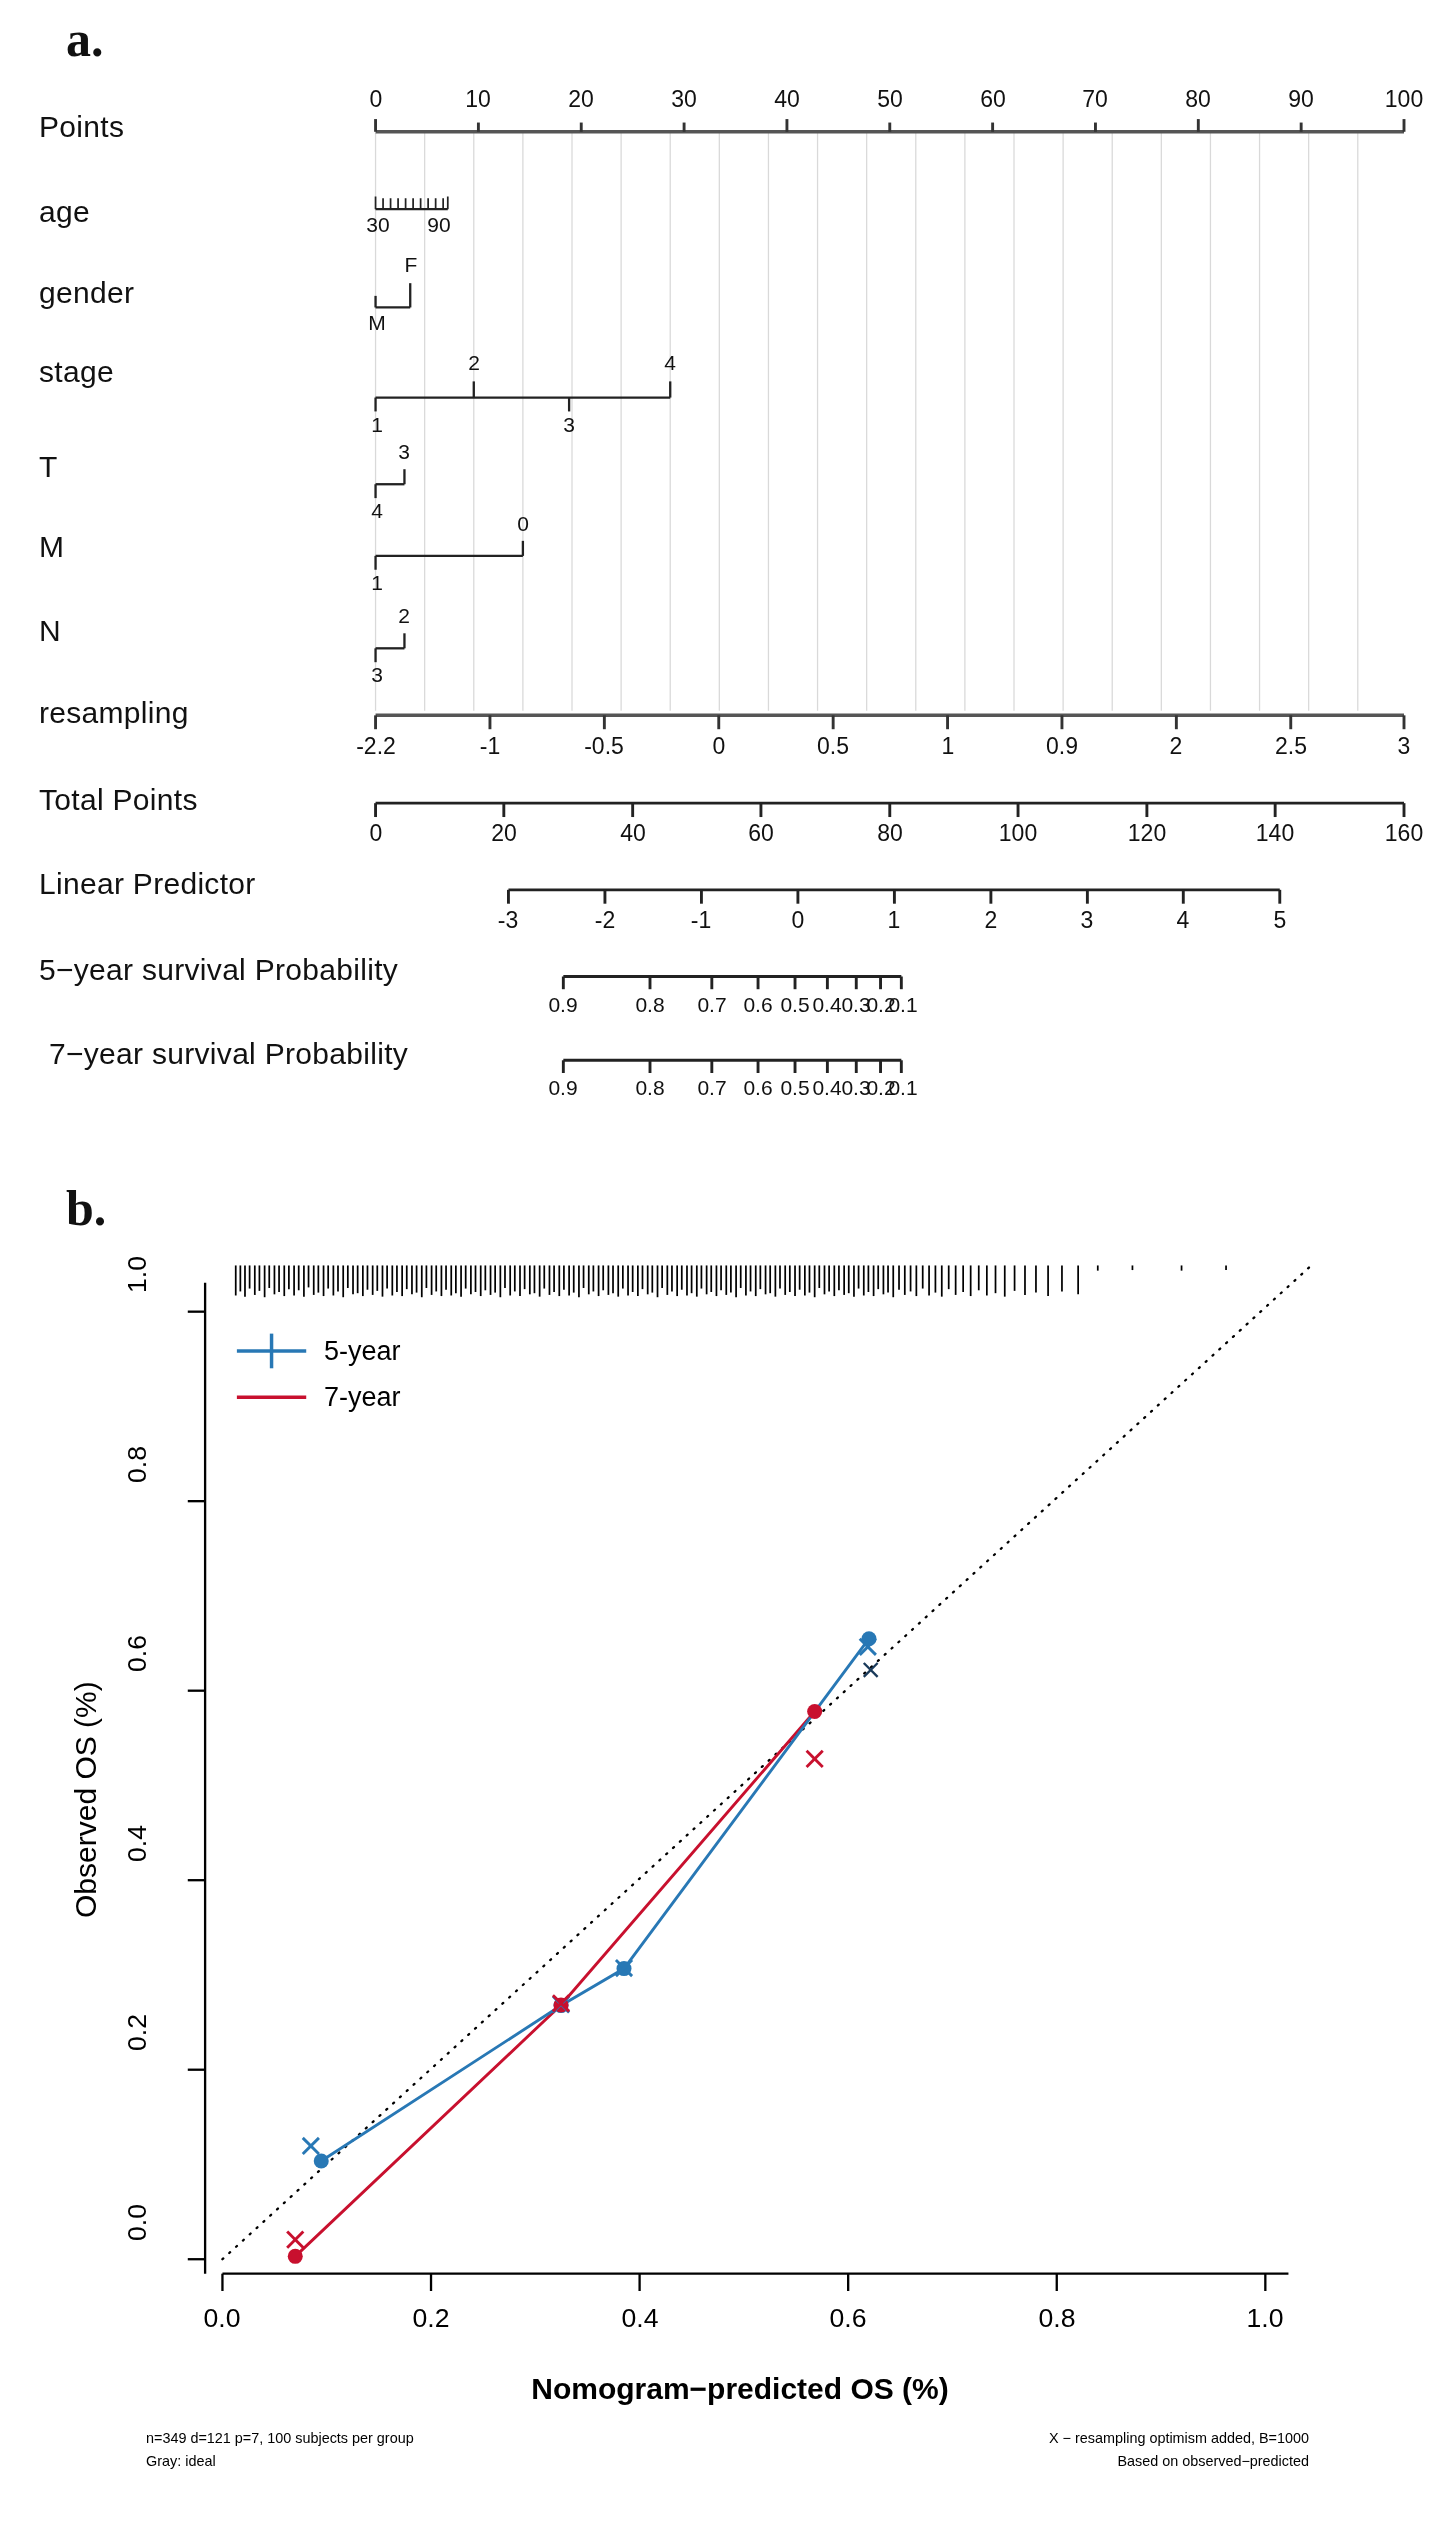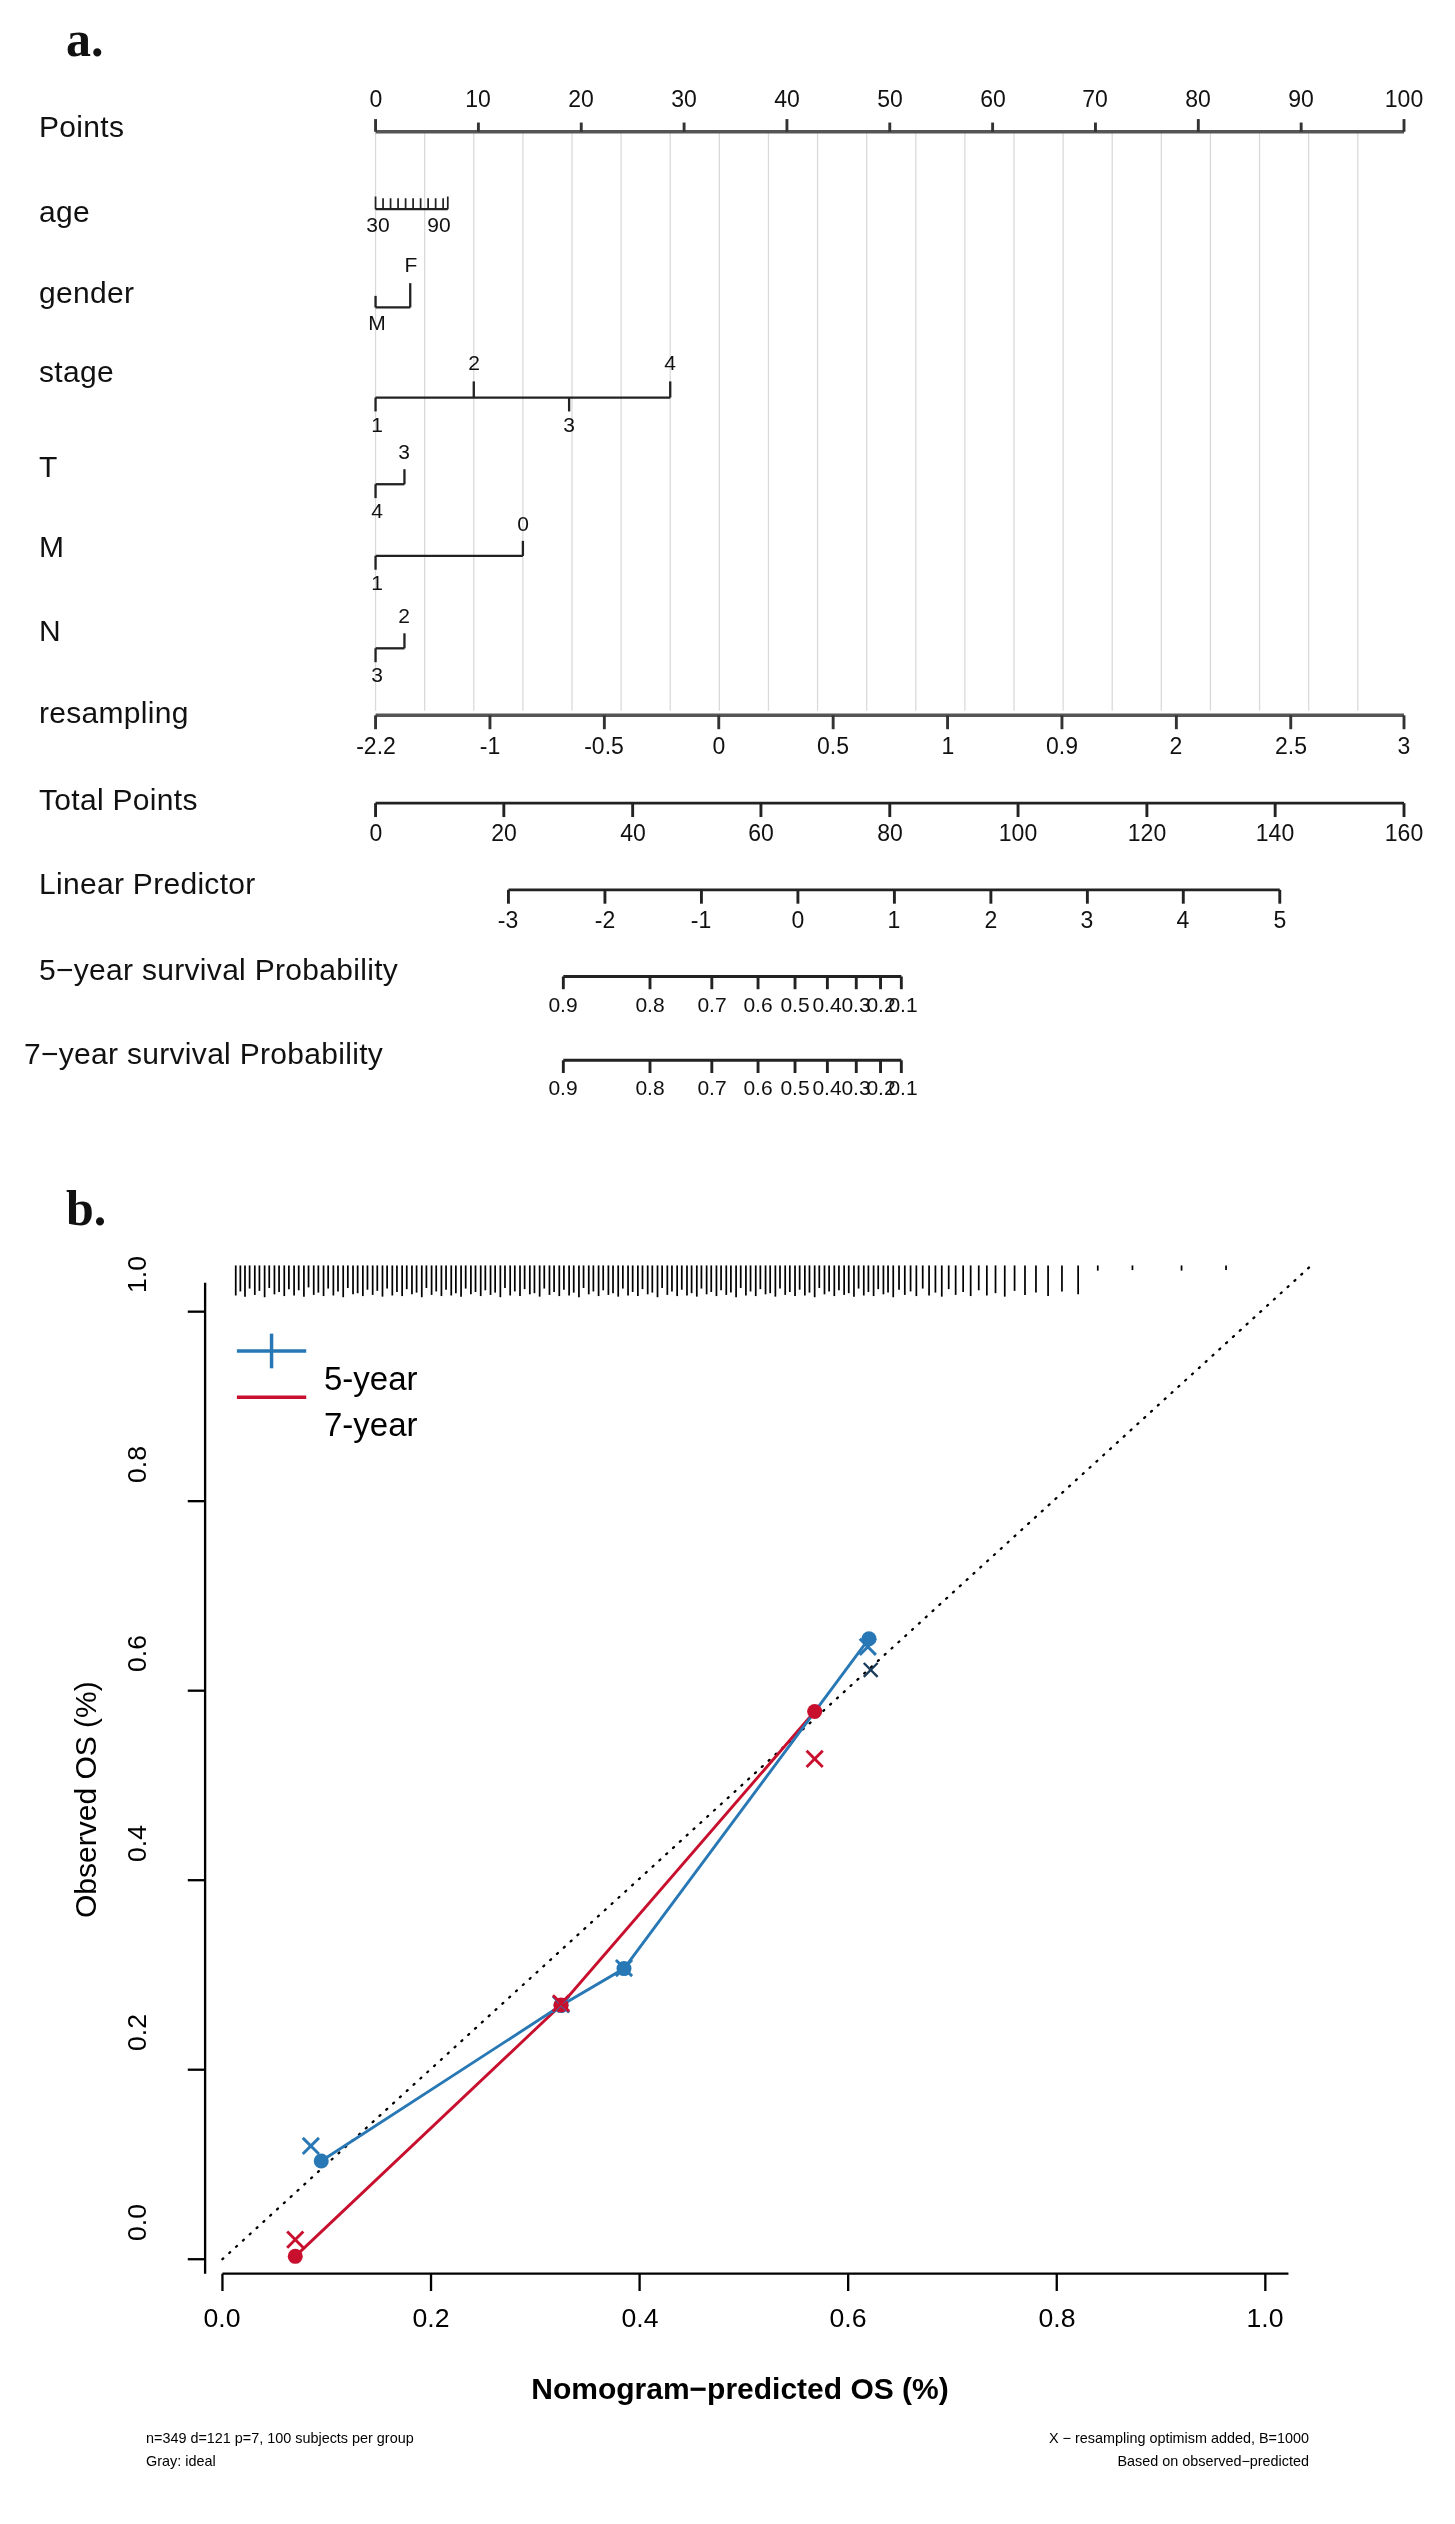--- a/index.html
+++ b/index.html
@@ -10,21 +10,21 @@
   
   #panel-a{position:absolute;left:0;top:0;width:1456px;height:1173px;}
   .nom-label{position:absolute;font-size:30px;color:#111;white-space:nowrap;letter-spacing:0.3px;}
   .nom-ticklabel{position:absolute;font-size:23px;color:#111;transform:translateX(-50%);white-space:nowrap;}
   .nom-ticklabel.small{font-size:21px;}
 
   
   #panel-b{position:absolute;left:0;top:1173px;width:1456px;height:1352px;}
   .axis-num{position:absolute;font-size:26.6px;color:#000;}
   .axis-title{position:absolute;font-size:30px;color:#000;}
-  .legend-box{position:absolute;font-size:33px;margin-top:24px;}
+  .legend-box{position:absolute;font-size:27px;}
   .footnote{position:absolute;font-size:14.4px;color:#000;line-height:1.45;white-space:nowrap;}
   .footnote.right{text-align:right;}
   svg{display:block;}
 </style>
 </head>
 <body>
 
 <div id="panel-a">
 
   <div class="panel-letter" style="left:66px;top:10.4px;">a.</div>
@@ -33,21 +33,21 @@
   <div class="nom-label" style="left:39px;top:195px;">age</div>
   <div class="nom-label" style="left:39px;top:276px;text-align:right;">gender</div>
   <div class="nom-label" style="left:39px;top:355px;">stage</div>
   <div class="nom-label" style="left:39px;top:450px;">T</div>
   <div class="nom-label" style="left:39px;top:530px;">M</div>
   <div class="nom-label" style="left:39px;top:614px;">N</div>
   <div class="nom-label" style="left:39px;top:696px;">resampling</div>
   <div class="nom-label" style="left:39px;top:783px;">Total Points</div>
   <div class="nom-label" style="left:39px;top:867px;">Linear Predictor</div>
   <div class="nom-label" style="left:39px;top:953px;">5−year survival Probability</div>
-  <div class="nom-label" style="left:24px;top:1037px;">7−year survival Probability</div>
+  <div class="nom-label" style="left:49px;top:1037px;">7−year survival Probability</div>
 
   <svg width="1456" height="1173" style="position:absolute;left:0;top:0;" viewBox="0 0 2520 2030">
     <g stroke="#d9d9d9" stroke-width="2.2">
       <line x1="650" y1="230" x2="650" y2="1230"></line>
       <line x1="735" y1="230" x2="735" y2="1230"></line>
       <line x1="820" y1="230" x2="820" y2="1230"></line>
       <line x1="905" y1="230" x2="905" y2="1230"></line>
       <line x1="990" y1="230" x2="990" y2="1230"></line>
       <line x1="1075" y1="230" x2="1075" y2="1230"></line>
       <line x1="1160" y1="230" x2="1160" y2="1230"></line>

